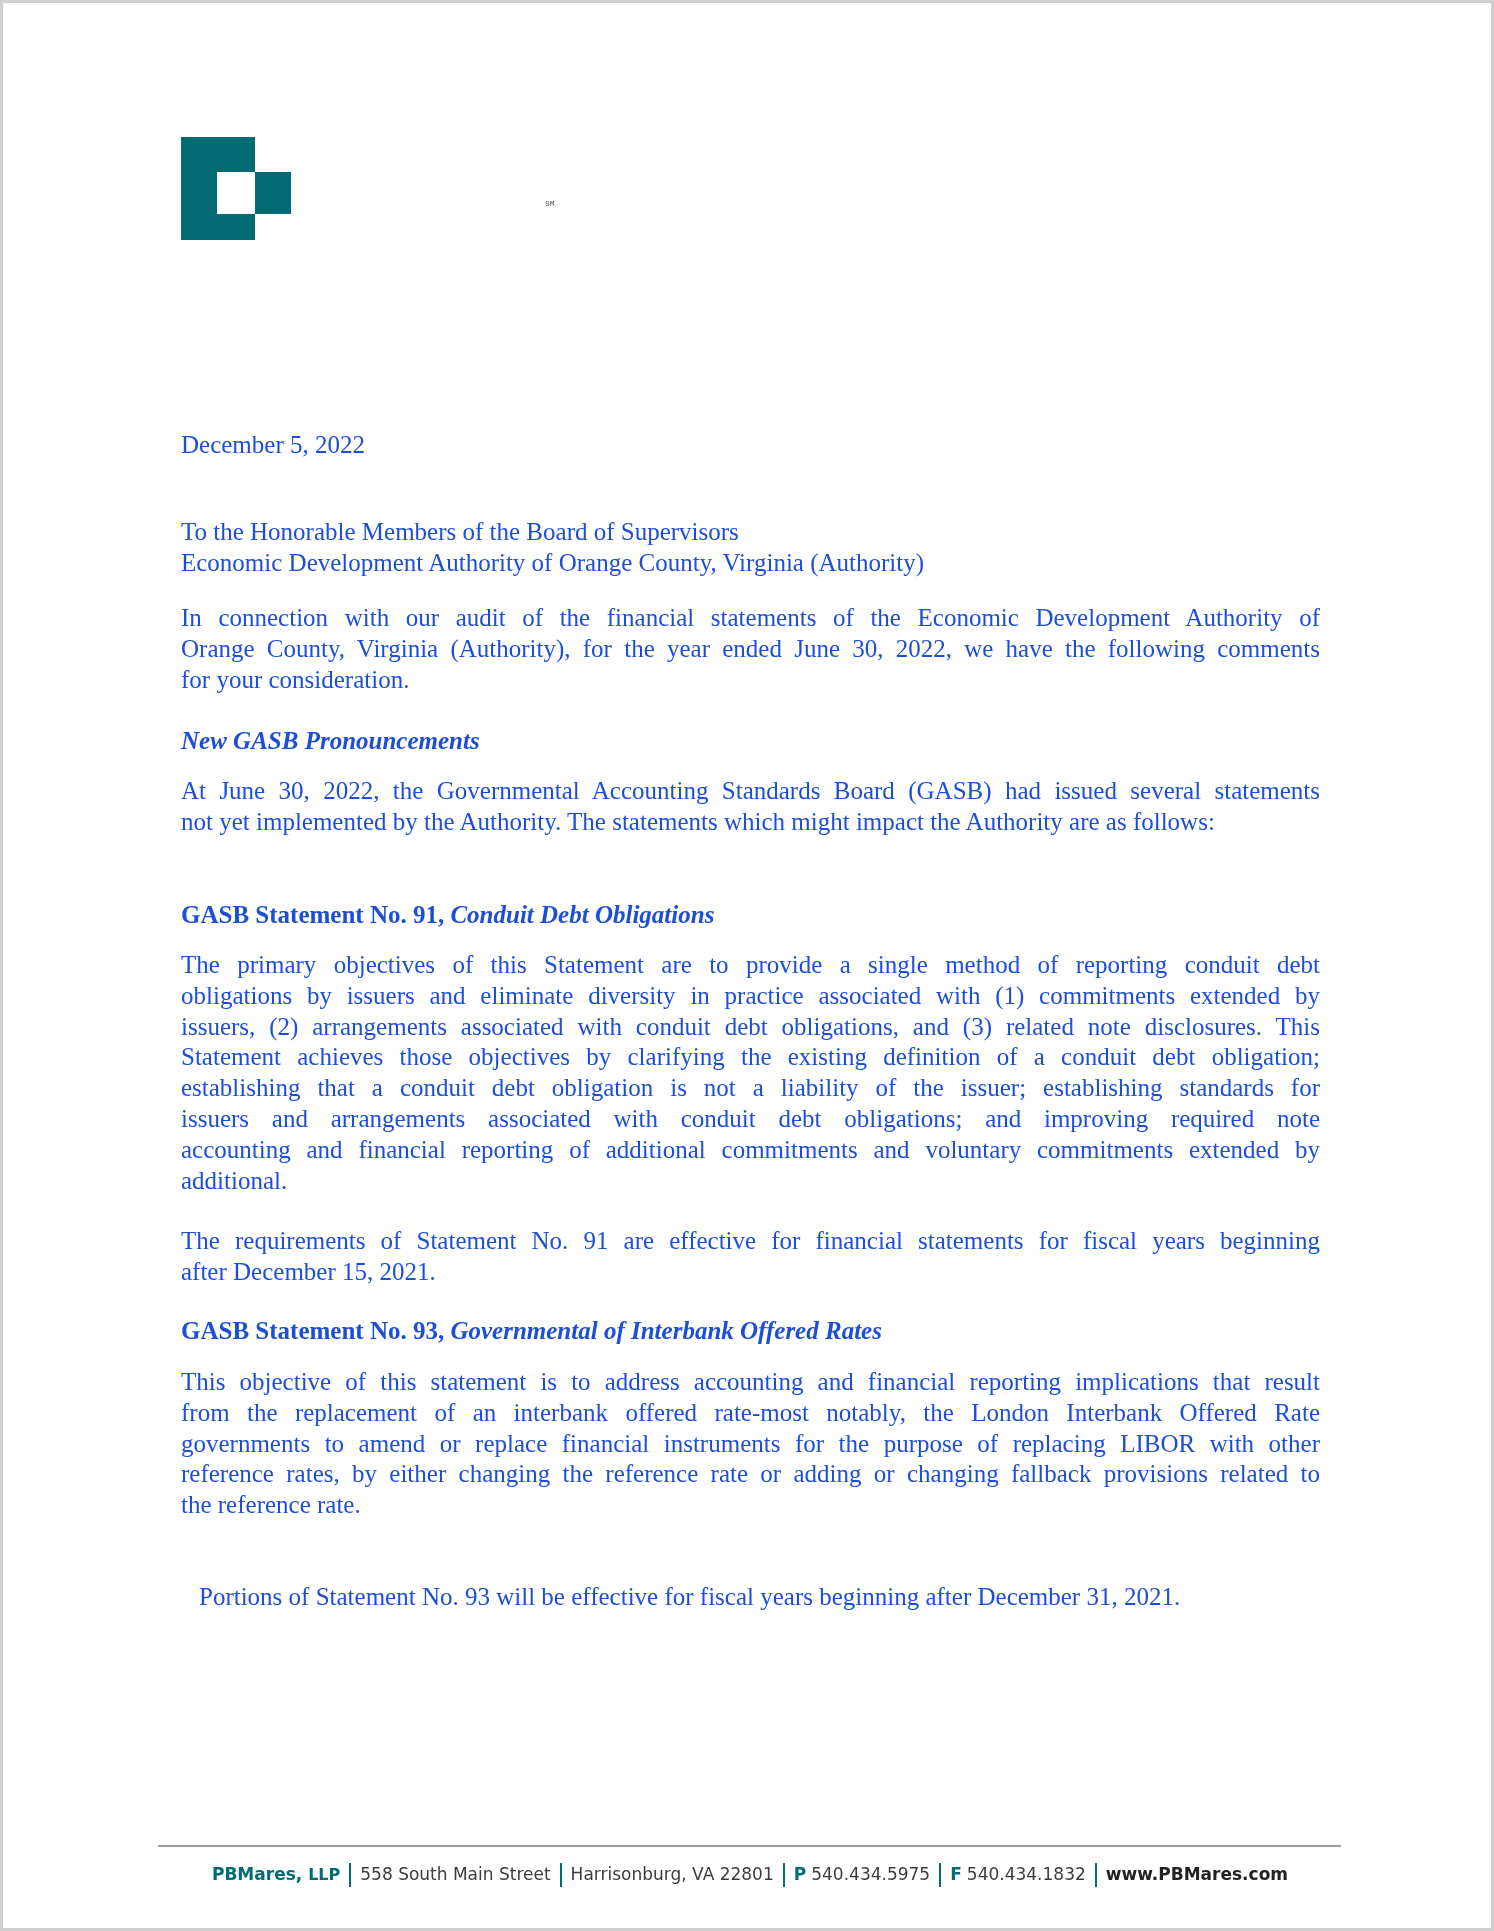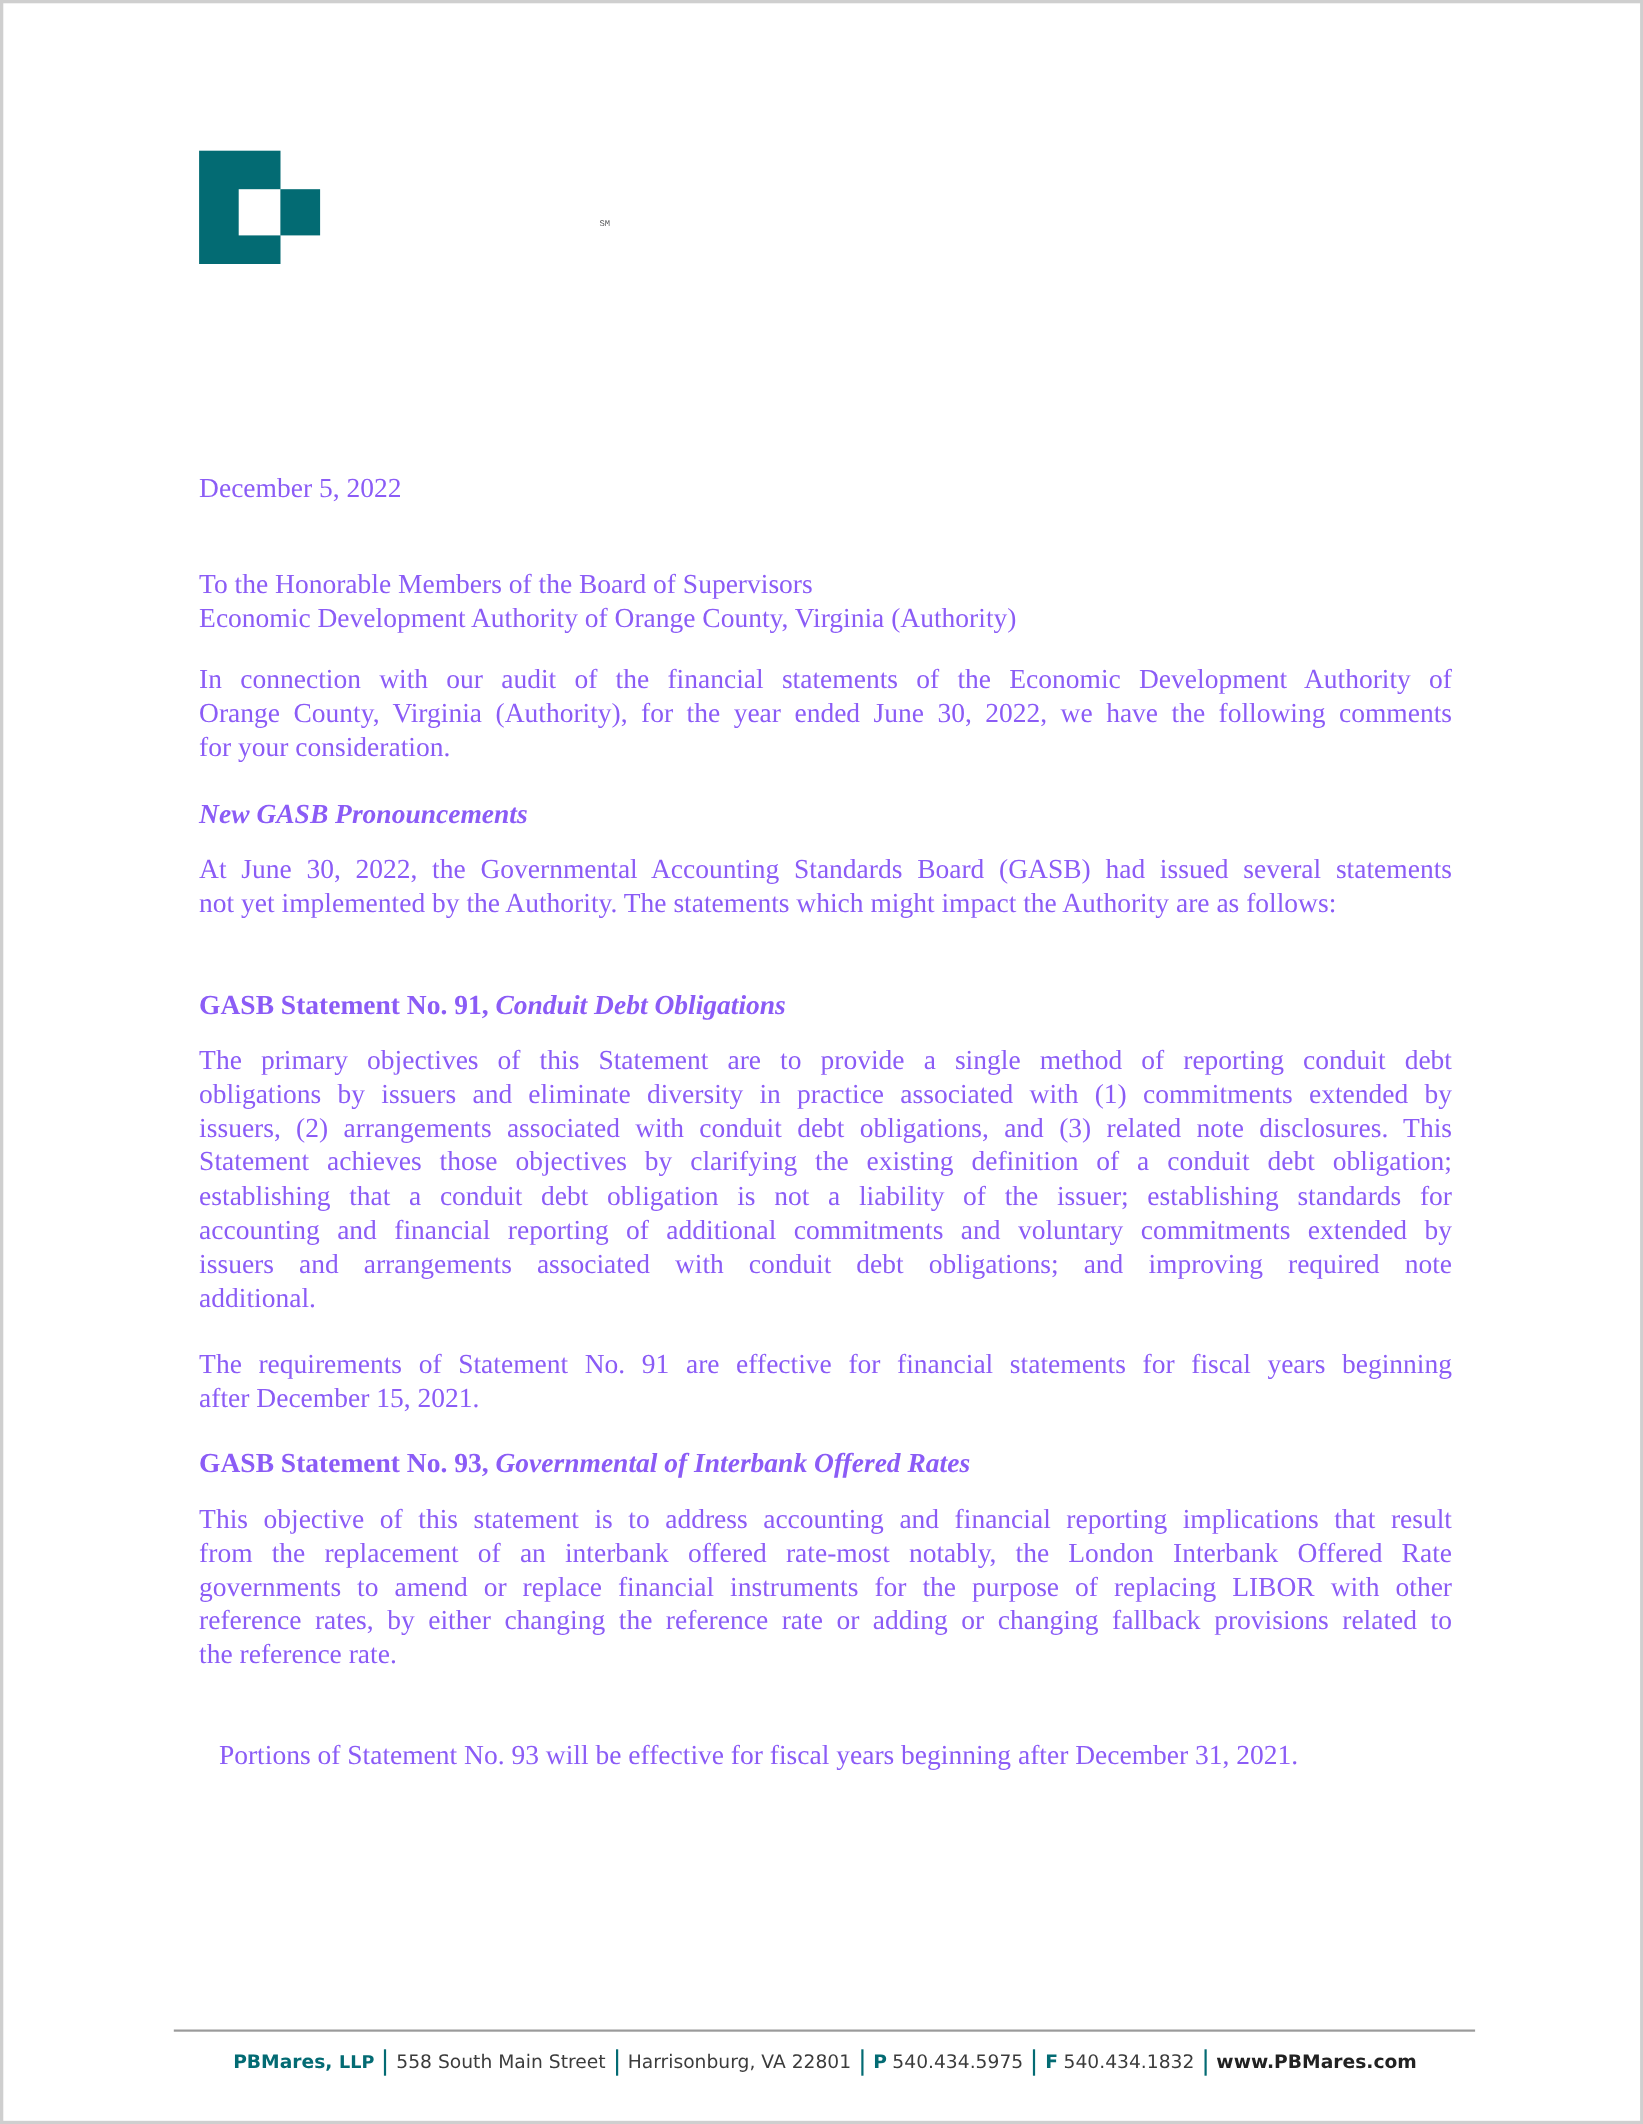--- a/index.html
+++ b/index.html
@@ -20,21 +20,21 @@
   }
   .logo-word .pb { color: #036b73; }
   .logo-word .mares { color: #58595b; }
   .logo-sm {
     position: absolute; left: 364px; top: 62px;
     font-family: Liberation Mono, monospace; font-size: 8px; color: #58595b;
   }
   .text {
     position: absolute; left: 178px; width: 1139px;
     font-family: "Liberation Serif", serif; font-size: 25px; line-height: 30.8px;
-    color: #8b5cf6;
+    color: #1d4ed8;
   }
   .line { display: block; white-space: nowrap; }
   .jline { display: block; text-align: justify; text-align-last: justify; white-space: normal; height: 30.8px; overflow: hidden; }
   .bold { font-weight: bold; }
   .ital { font-style: italic; }
   .footer-rule { position: absolute; left: 155px; top: 1842px; width: 1183px; height: 0; border-top: 2px solid #9a9a9a; }
   .footer {
     position: absolute; left: 0; width: 1494px; top: 1860px; text-align: center;
     font-family: "DejaVu Sans", sans-serif; font-size: 17px; color: #3c3c3c; white-space: nowrap;
   }
@@ -81,22 +81,22 @@
   <div class="text" style="top:897px;">
     <span class="bold">GASB Statement No. 91, </span><span class="bold ital">Conduit Debt Obligations</span>
   </div>
 
   <div class="text" style="top:947px;">
     <span class="jline">The primary objectives of this Statement are to provide a single method of reporting conduit debt</span>
     <span class="jline">obligations by issuers and eliminate diversity in practice associated with (1) commitments extended by</span>
     <span class="jline">issuers, (2) arrangements associated with conduit debt obligations, and (3) related note disclosures. This</span>
     <span class="jline">Statement achieves those objectives by clarifying the existing definition of a conduit debt obligation;</span>
     <span class="jline">establishing that a conduit debt obligation is not a liability of the issuer; establishing standards for</span>
+    <span class="jline">issuers and arrangements associated with conduit debt obligations; and improving required note</span>
     <span class="jline">accounting and financial reporting of additional commitments and voluntary commitments extended by</span>
-    <span class="jline">issuers and arrangements associated with conduit debt obligations; and improving required note</span>
     <span class="line">additional.</span>
   </div>
 
   <div class="text" style="top:1223px;">
     <span class="jline">The requirements of Statement No. 91 are effective for financial statements for fiscal years beginning</span>
     <span class="line">after December 15, 2021.</span>
   </div>
 
   <div class="text" style="top:1313px;">
     <span class="bold">GASB Statement No. 93, </span><span class="bold ital">Governmental of Interbank Offered Rates</span>

